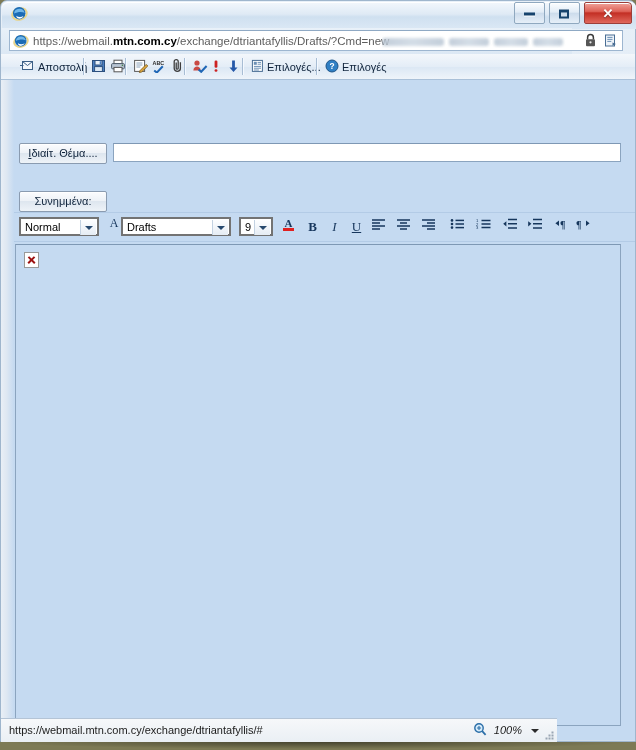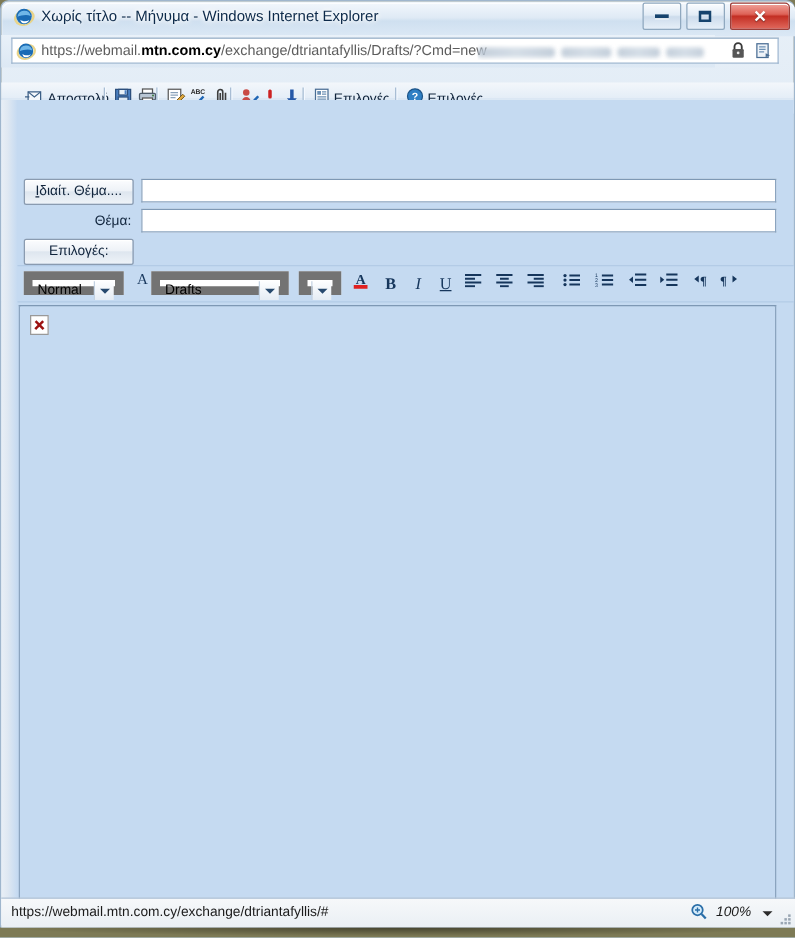--- a/index.html
+++ b/index.html
@@ -89,21 +89,21 @@
   .blurchunk{
     display:inline-block;height:8px;margin:3px 5px 0 0;
     background:linear-gradient(90deg,#b9c6d4,#cdd8e3,#b9c6d4);
     border-radius:3px;filter:blur(1.6px);opacity:.85;vertical-align:top;
   }
   .addr-icons{position:absolute;right:4px;top:2px;}
   .lock-icon,.cert-icon{display:inline-block;vertical-align:top;margin-left:4px;}
 
   
   .owa-toolbar{
-    position:absolute;left:1px;top:66px;width:634px;height:25px;
+    position:absolute;left:1px;top:54px;width:634px;height:25px;
     background:linear-gradient(180deg,#f3f7fb 0%,#e4edf7 50%,#dbe7f4 51%,#eef4fa 100%);
     border-bottom:1px solid #a9c0d8;
   }
   .tb{
     position:absolute;top:2px;height:21px;
     display:flex;align-items:center;
     padding:0 4px;box-sizing:border-box;
     color:#10243c;font-size:11px;white-space:nowrap;
     border:1px solid transparent;
   }
@@ -144,21 +144,21 @@
 
   
   .fmtbar{
     position:absolute;left:0;top:132px;width:634px;height:28px;
     background:#c5daf1;
     border-top:1px solid #b3cbe6;
     border-bottom:1px solid #b3cbe6;
   }
   .selbox{
     position:absolute;top:4px;height:19px;box-sizing:border-box;
-    background:#ffffff;border:7px solid #737373;
+    background:#ffffff;border:2px solid #737373;
     font-size:11px;color:#000;line-height:17px;padding-left:4px;
   }
   .selarrow{
     position:absolute;right:1px;top:1px;width:15px;height:15px;
     background:linear-gradient(180deg,#fdfeff,#e5ecf4);
     border-left:1px solid #c3d2e2;
   }
   .selarrow:after{
     content:"";position:absolute;left:4px;top:6px;
     border-left:4px solid transparent;border-right:4px solid transparent;
@@ -191,21 +191,21 @@
   .brokenimg:after{transform:rotate(-45deg);}
 
   
   .leftstrip{
     position:absolute;left:1px;top:80px;width:13px;height:660px;
     background:linear-gradient(90deg,#e9eff6 0%,#dfe8f2 40%,#c5daf1 100%);
   }
 
   
   .statusbar{
-    position:absolute;left:1px;top:718px;width:635px;height:23px;
+    position:absolute;left:1px;top:718px;width:556px;height:23px;
     background:linear-gradient(180deg,#f6f8fa 0%,#eaeff4 100%);
     border-top:1px solid #b4c4d6;
   }
   .status-url{
     position:absolute;left:8px;top:4px;height:15px;line-height:15px;
     font-size:11px;color:#1b1b1b;white-space:nowrap;
   }
   .zoomwrap{position:absolute;right:16px;top:3px;height:17px;font-style:italic;}
   .zoom-label{
     display:inline-block;vertical-align:top;line-height:17px;
@@ -238,21 +238,20 @@
 
   <div class="titlebar">
     <span class="title-ie-icon">
       <svg width="17" height="17" viewBox="0 0 17 17">
         <ellipse cx="8.5" cy="9" rx="7.4" ry="5.6" fill="none" stroke="#e8d48a" stroke-width="2" transform="rotate(-20 8.5 9)"></ellipse>
         <circle cx="8.2" cy="8.2" r="6.2" fill="#1a6bb5"></circle>
         <path d="M3 8.4a5.4 5.4 0 0 1 10.6-.6c-3.6-1.6-7.6-.4-10.6.6z" fill="#6fb6e8"></path>
         <path d="M5.2 10.8c1.9 1.5 5 1.6 7.2.2-.8 2-3 3-5 2.6-1-.2-1.9-1.3-2.2-2.8z" fill="#ffffff"></path>
       </svg>
     </span>
-    <span class="title-text">Χωρίς τίτλο -- Μήνυμα - Windows Internet Explorer</span>
 
     <span class="winbtns">
       <span class="winbtn">
         <span class="g"><span class="minglyph"></span></span>
       </span>
       <span class="winbtn">
         <span class="g"><span class="maxglyph"></span></span>
       </span>
       <span class="winbtn close">
         <span class="g">✕</span>
@@ -420,27 +419,23 @@
 
 
 
       <div class="arow" style="top:63px">
         <div class="fbtn">
           <u>Ι</u><span>διαίτ. Θέμα....</span>
         </div>
         <div class="finput"></div>
       </div>
 
-      <div class="arow" style="top:87px">
-        <div class="flabel">Θέμα:</div>
-        <div class="finput"></div>
-      </div>
 
       <div class="arow" style="top:111px">
-        <div class="fbtn">Επιλογές:</div>
+        <div class="fbtn">Συνημμένα:</div>
       </div>
     </div>
 
     <div class="fmtbar">
 
       <div class="selbox" style="left:18px;width:80px">
         <span>Normal</span>
         <span class="selarrow"></span>
       </div>
 

